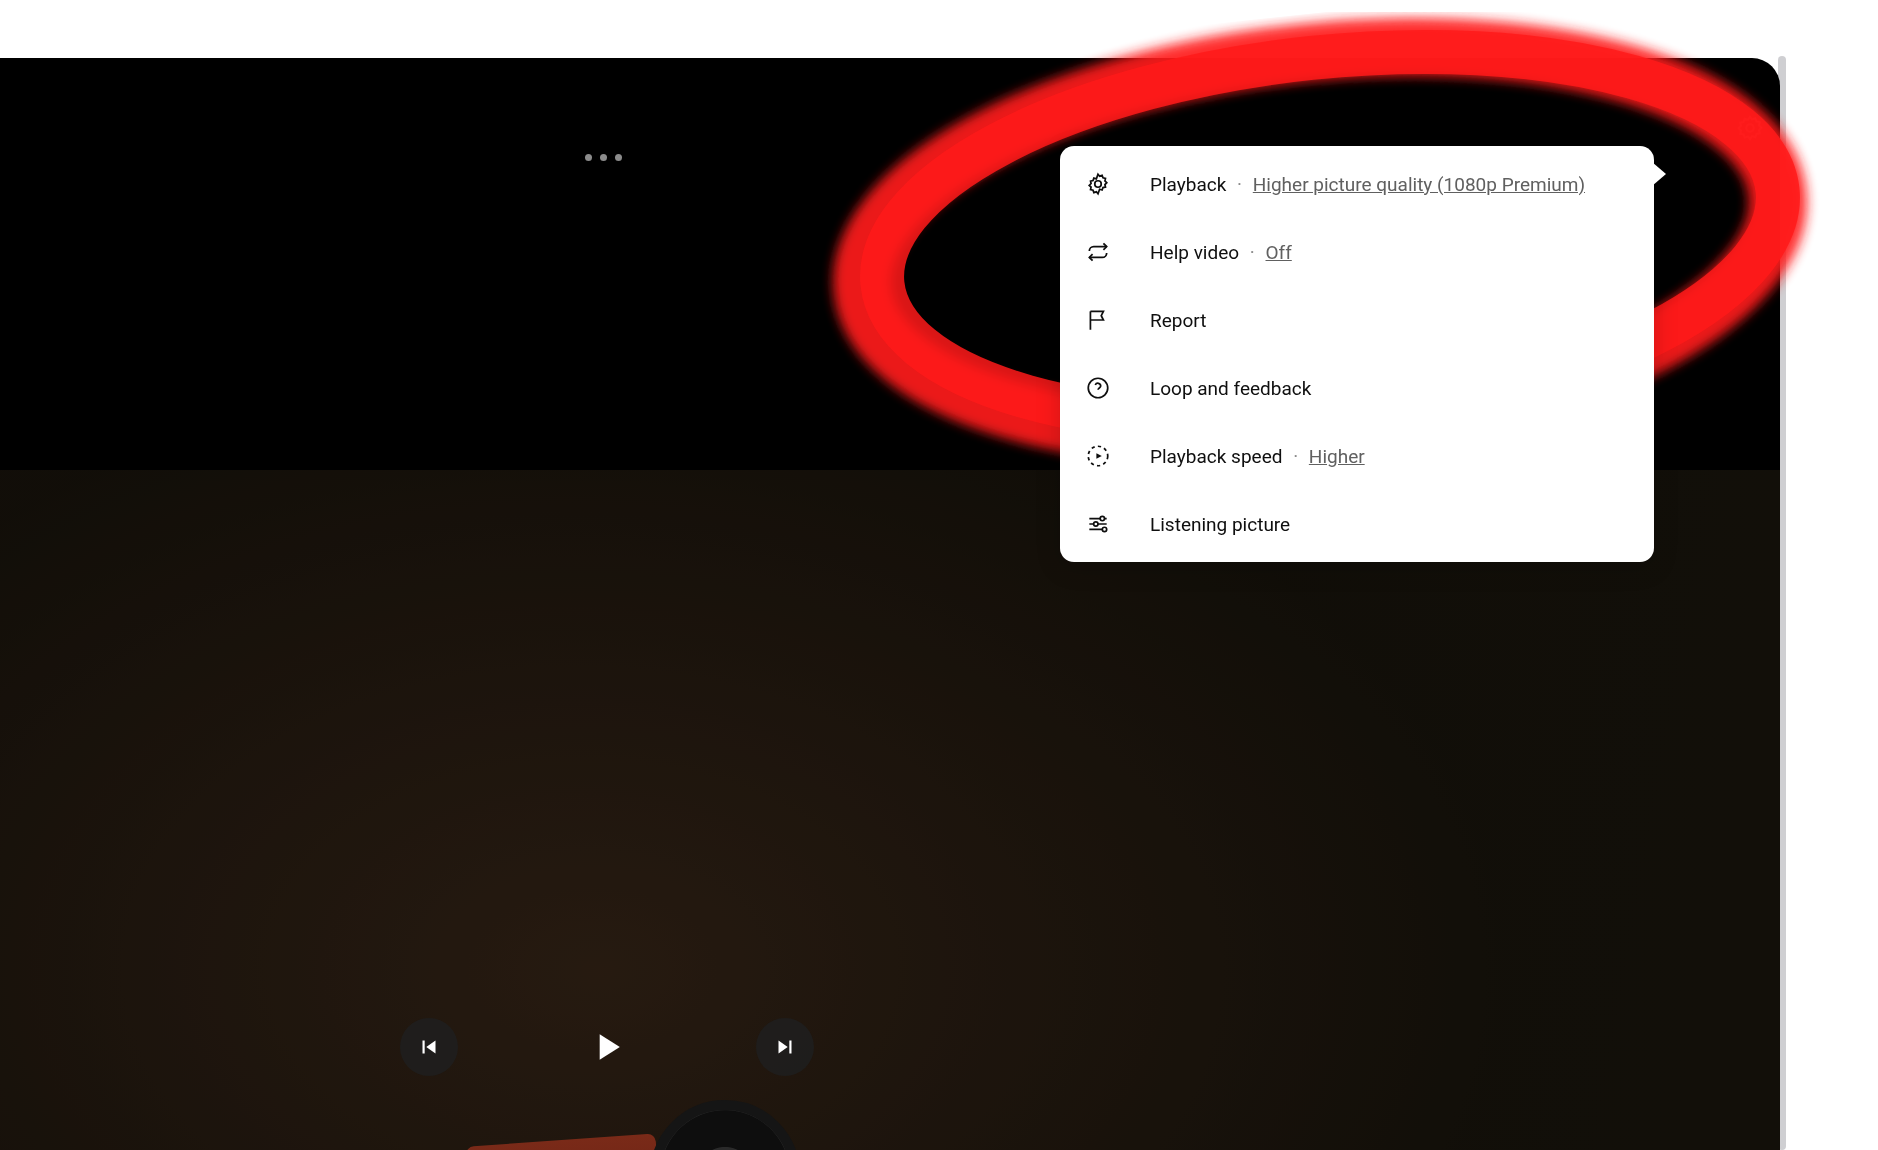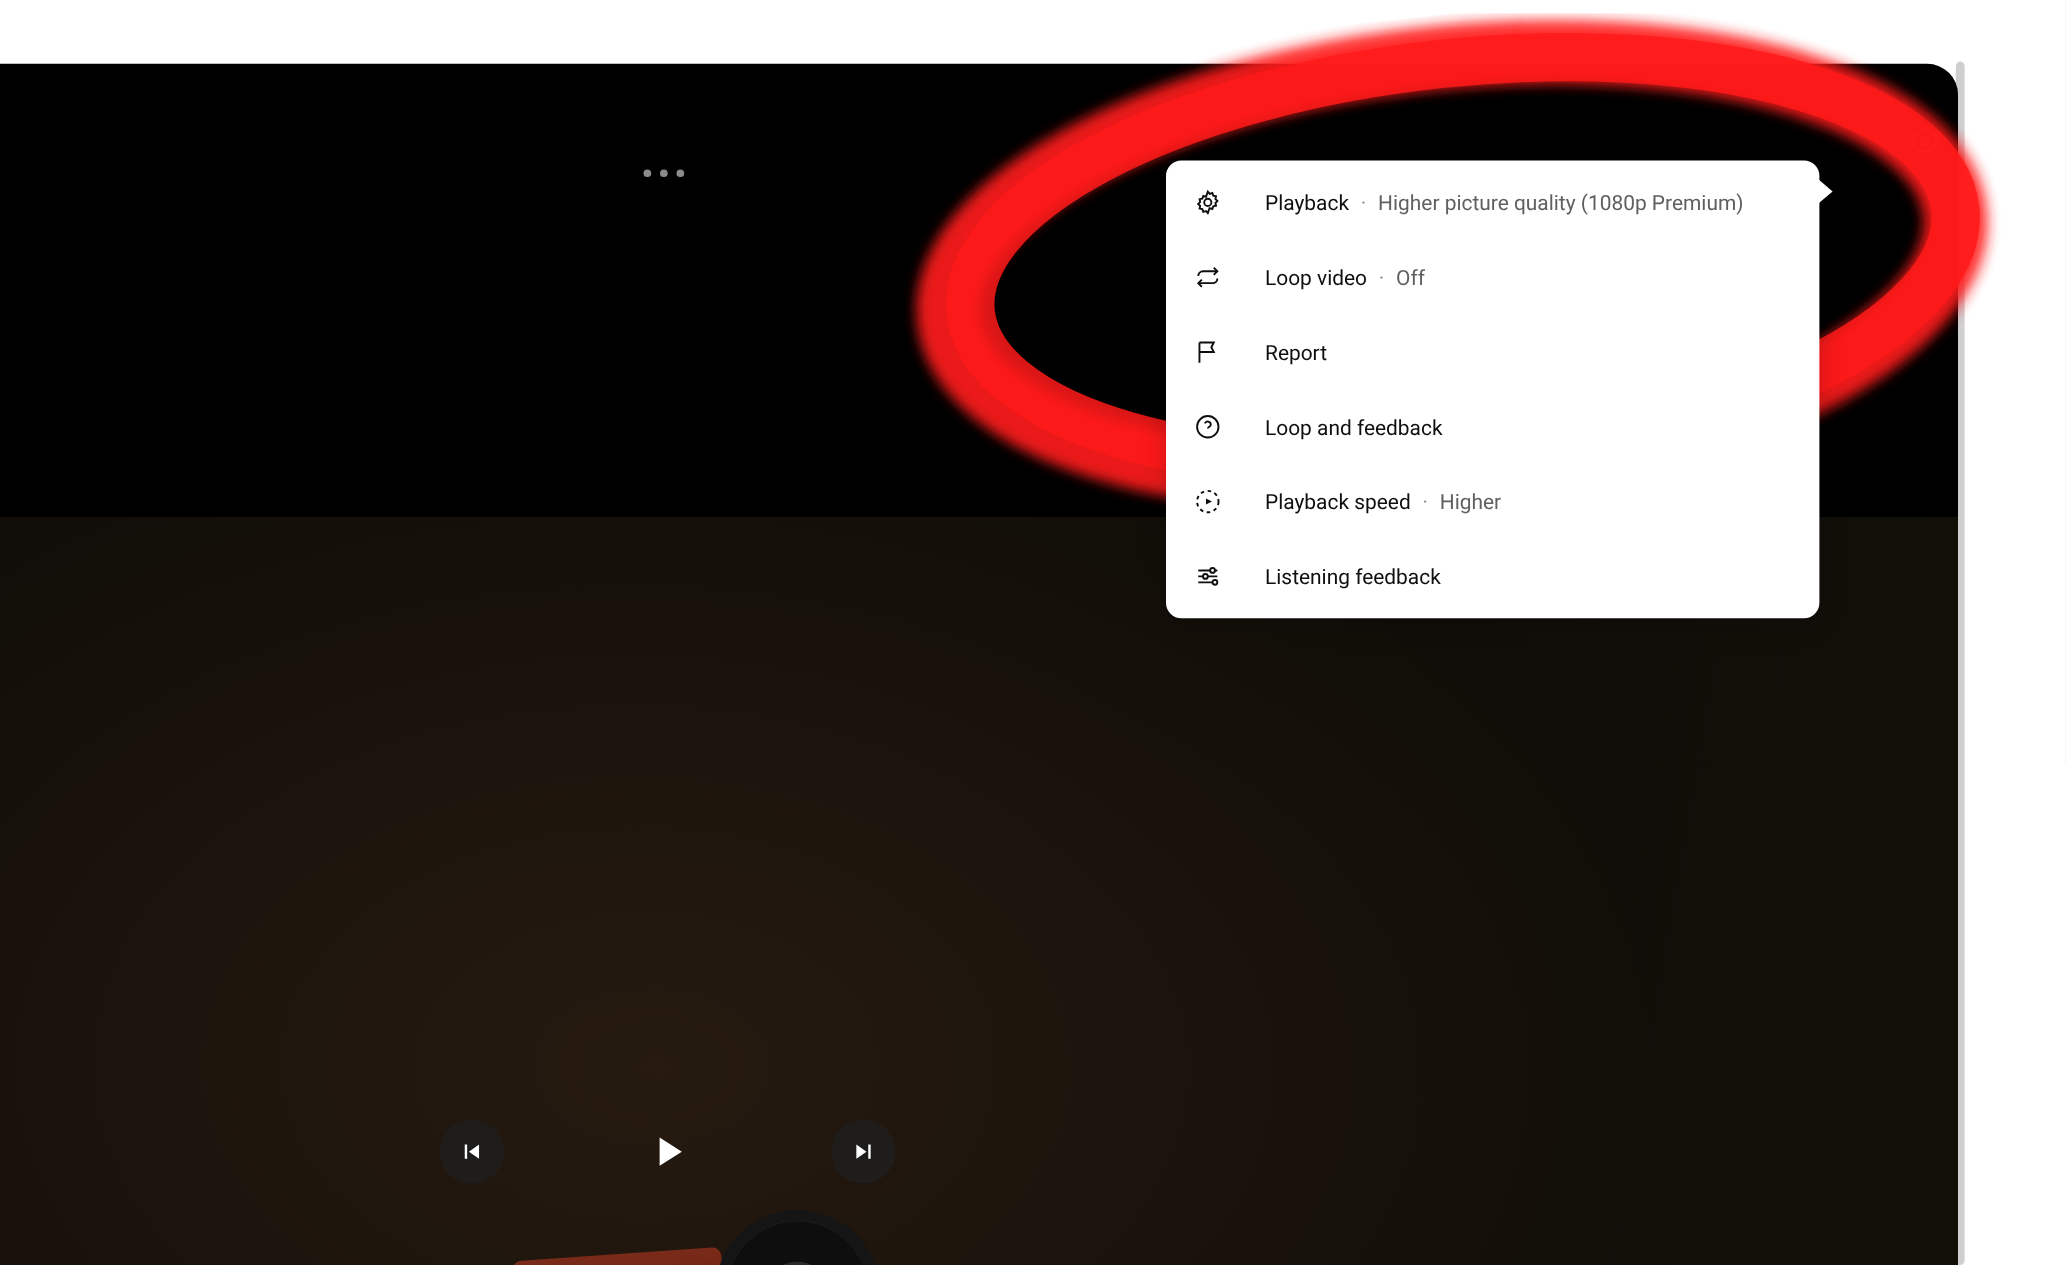--- a/index.html
+++ b/index.html
@@ -116,21 +116,21 @@
     color: #0f0f0f;
   }
   .menu-item .mi-icon {
     width: 28px; height: 28px;
     display: flex; align-items: center; justify-content: center;
     flex-shrink: 0;
   }
   .menu-item .mi-icon svg { width: 26px; height: 26px; }
   .menu-item .mi-label { white-space: nowrap; }
   .menu-item .mi-sep { color: #8a8a8a; margin: 0 6px; }
-  .menu-item .mi-val { color: #606060; }
+  .menu-item .mi-val { color: #606060; text-decoration: underline; }
 
   .pointer-triangle {
     position: absolute;
     right: -12px; top: 16px;
     width: 0; height: 0;
     border-top: 12px solid transparent;
     border-bottom: 12px solid transparent;
     border-left: 14px solid #fff;
     z-index: 41;
   }
@@ -213,21 +213,21 @@
 
 
   <div class="menu-item">
     <span class="mi-icon">
       <svg viewBox="0 0 24 24" fill="none" stroke="#0f0f0f" stroke-width="1.6">
           <path d="M17 4l3 3-3 3M7 20l-3-3 3-3"></path>
           <path d="M20 7H8a4 4 0 0 0-4 4M4 17h12a4 4 0 0 0 4-4"></path>
         </svg>
     </span>
     <span>
-      <span class="mi-label">Loop video</span>
+      <span class="mi-label">Help video</span>
       <span class="mi-sep">·</span>
       <span class="mi-val">Off</span>
     </span>
   </div>
 
   <div class="menu-item">
     <span class="mi-icon">
       <svg viewBox="0 0 24 24" fill="none" stroke="#0f0f0f" stroke-width="1.6">
           <path d="M5 21V4"></path>
           <path d="M5 4h12l-2 4 2 4H5"></path>
@@ -262,21 +262,21 @@
 
   <div class="menu-item">
     <span class="mi-icon">
       <svg viewBox="0 0 24 24" fill="none" stroke="#0f0f0f" stroke-width="1.6">
           <path d="M4 7h10M18 7h2M4 12h4M12 12h8M4 17h12M20 17h0"></path>
           <circle cx="16" cy="7" r="2"></circle>
           <circle cx="10" cy="12" r="2"></circle>
           <circle cx="18" cy="17" r="2"></circle>
         </svg>
     </span>
-    <span class="mi-label">Listening feedback</span>
+    <span class="mi-label">Listening picture</span>
   </div>
 </div>
 
 <div class="highlight-ring">
   <svg viewBox="0 0 1050 480">
     <defs>
       <filter id="blur">
           <feGaussianBlur stdDeviation="6"></feGaussianBlur>
         </filter>
     </defs>

